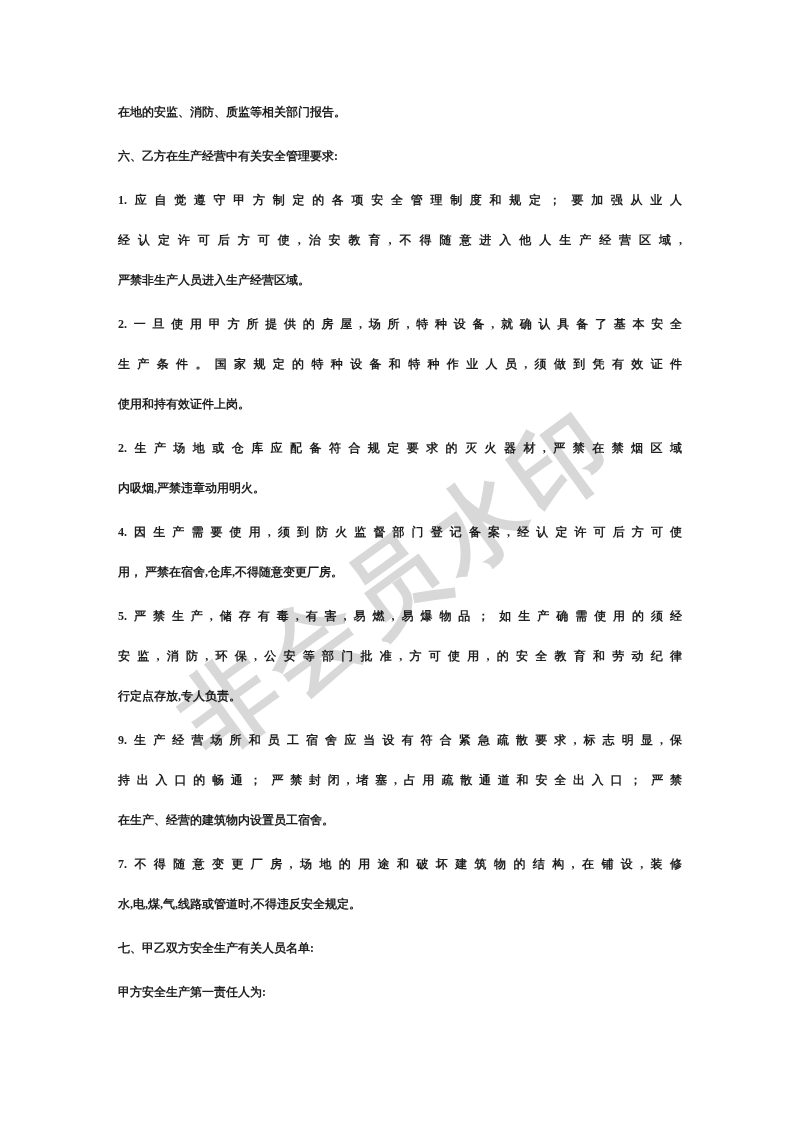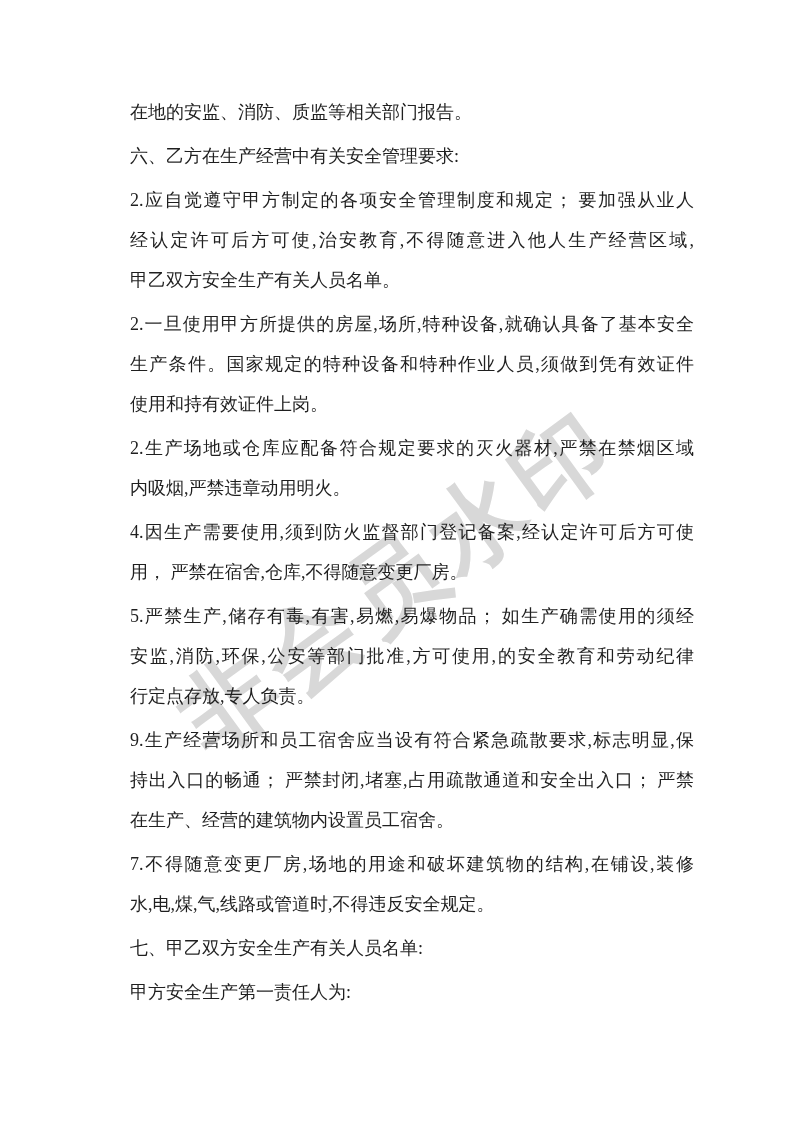--- a/index.html
+++ b/index.html
@@ -23,26 +23,27 @@
     font-family: "Liberation Sans", "DejaVu Sans", sans-serif;
     font-weight: 700;
     font-size: 94px;
     letter-spacing: 8px;
     white-space: nowrap;
     z-index: 0;
     user-select: none;
   }
   .content {
     position: absolute;
-    left: 130px;
+    left: 118px;
     top: 92px;
     width: 564px;
     z-index: 1;
-    font-size: 18px;
+    font-size: 12px;
     line-height: 40px;
+    font-weight: bold;
   }
   .paragraph {
     margin: 0 0 4px 0;
   }
   .line {
     text-align: justify;
     text-align-last: left;
     min-height: 40px;
   }
   .line.fill {
@@ -55,23 +56,23 @@
 <div class="page">
   <div class="watermark" style="color: rgb(216, 216, 216);">非会员水印</div>
   <div class="content" style="color: rgb(31, 31, 31);">
       <div class="paragraph">
         <div class="line">在地的安监、消防、质监等相关部门报告。</div>
       </div>
       <div class="paragraph">
         <div class="line">六、乙方在生产经营中有关安全管理要求:</div>
       </div>
       <div class="paragraph">
-        <div class="line fill">2.应自觉遵守甲方制定的各项安全管理制度和规定； 要加强从业人</div>
+        <div class="line fill">1.应自觉遵守甲方制定的各项安全管理制度和规定； 要加强从业人</div>
         <div class="line fill">经认定许可后方可使,治安教育,不得随意进入他人生产经营区域,</div>
-        <div class="line">甲乙双方安全生产有关人员名单。</div>
+        <div class="line">严禁非生产人员进入生产经营区域。</div>
       </div>
       <div class="paragraph">
         <div class="line fill">2.一旦使用甲方所提供的房屋,场所,特种设备,就确认具备了基本安全</div>
         <div class="line fill">生产条件。国家规定的特种设备和特种作业人员,须做到凭有效证件</div>
         <div class="line">使用和持有效证件上岗。</div>
       </div>
       <div class="paragraph">
         <div class="line fill">2.生产场地或仓库应配备符合规定要求的灭火器材,严禁在禁烟区域</div>
         <div class="line">内吸烟,严禁违章动用明火。</div>
       </div>

